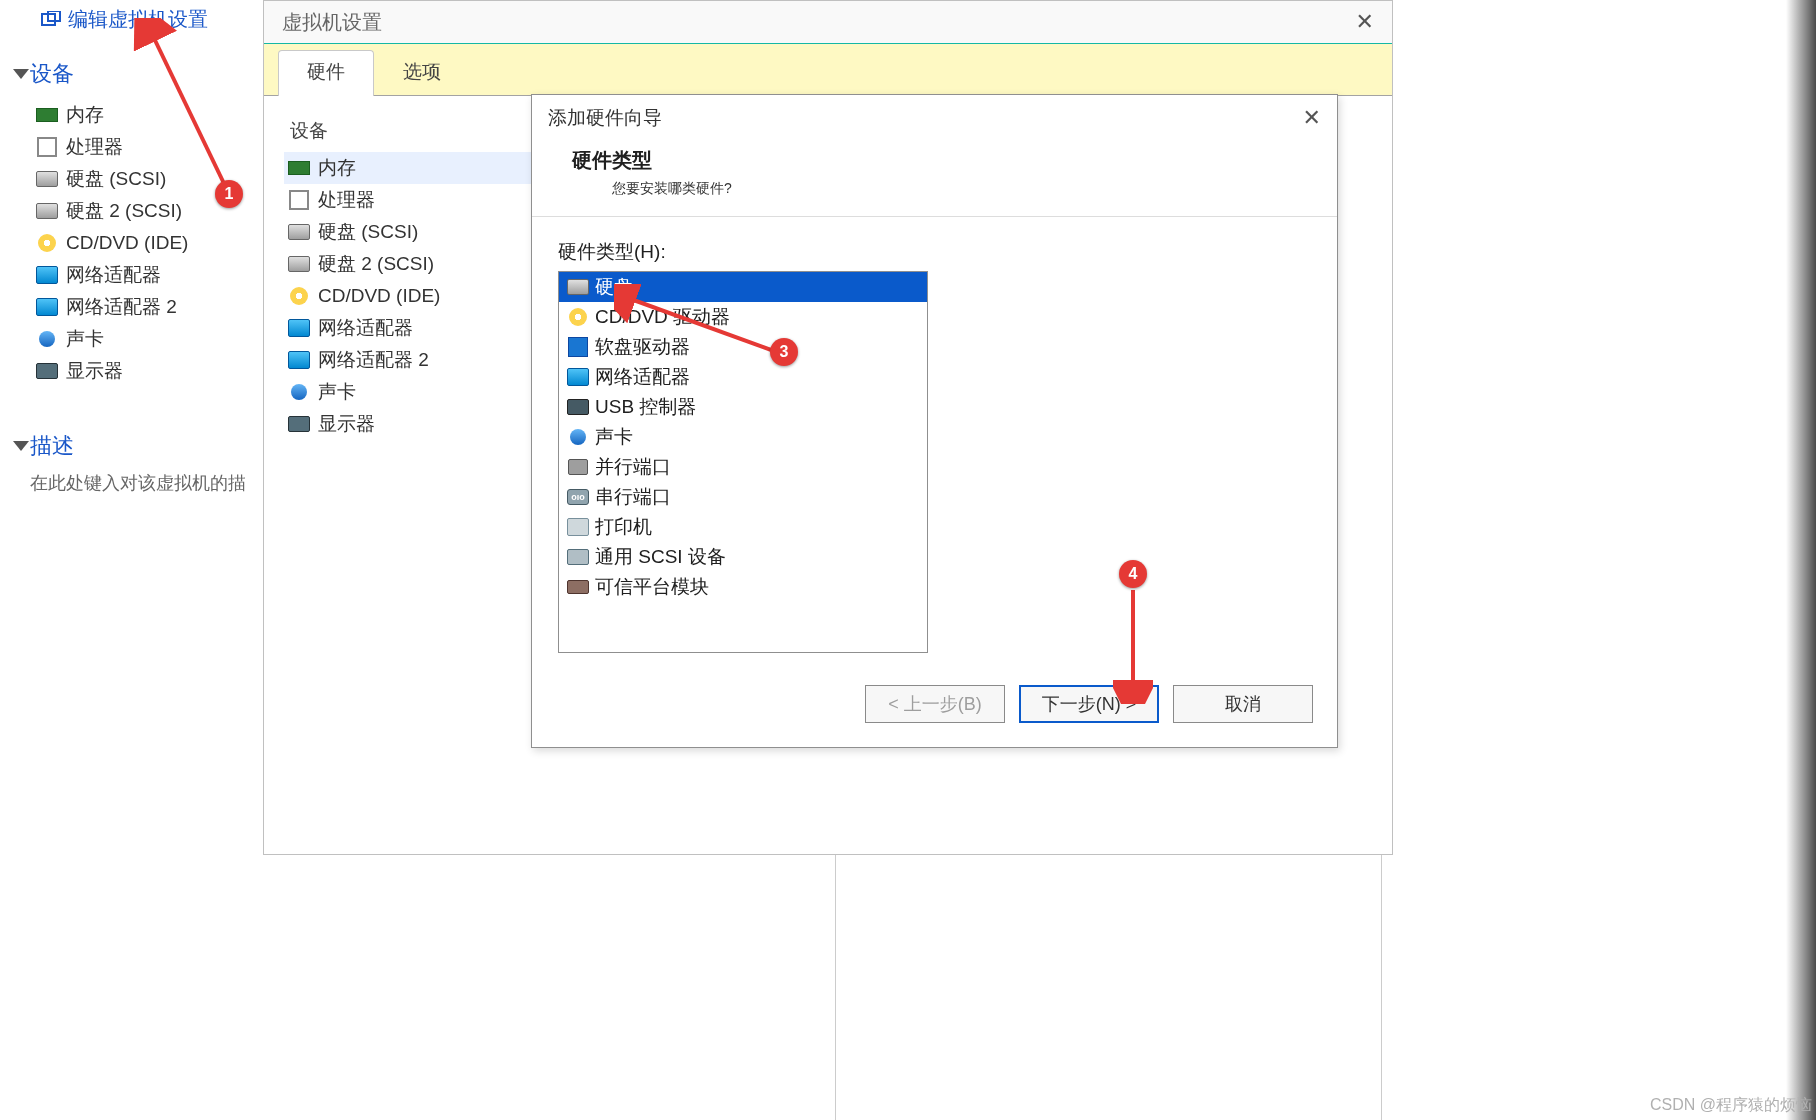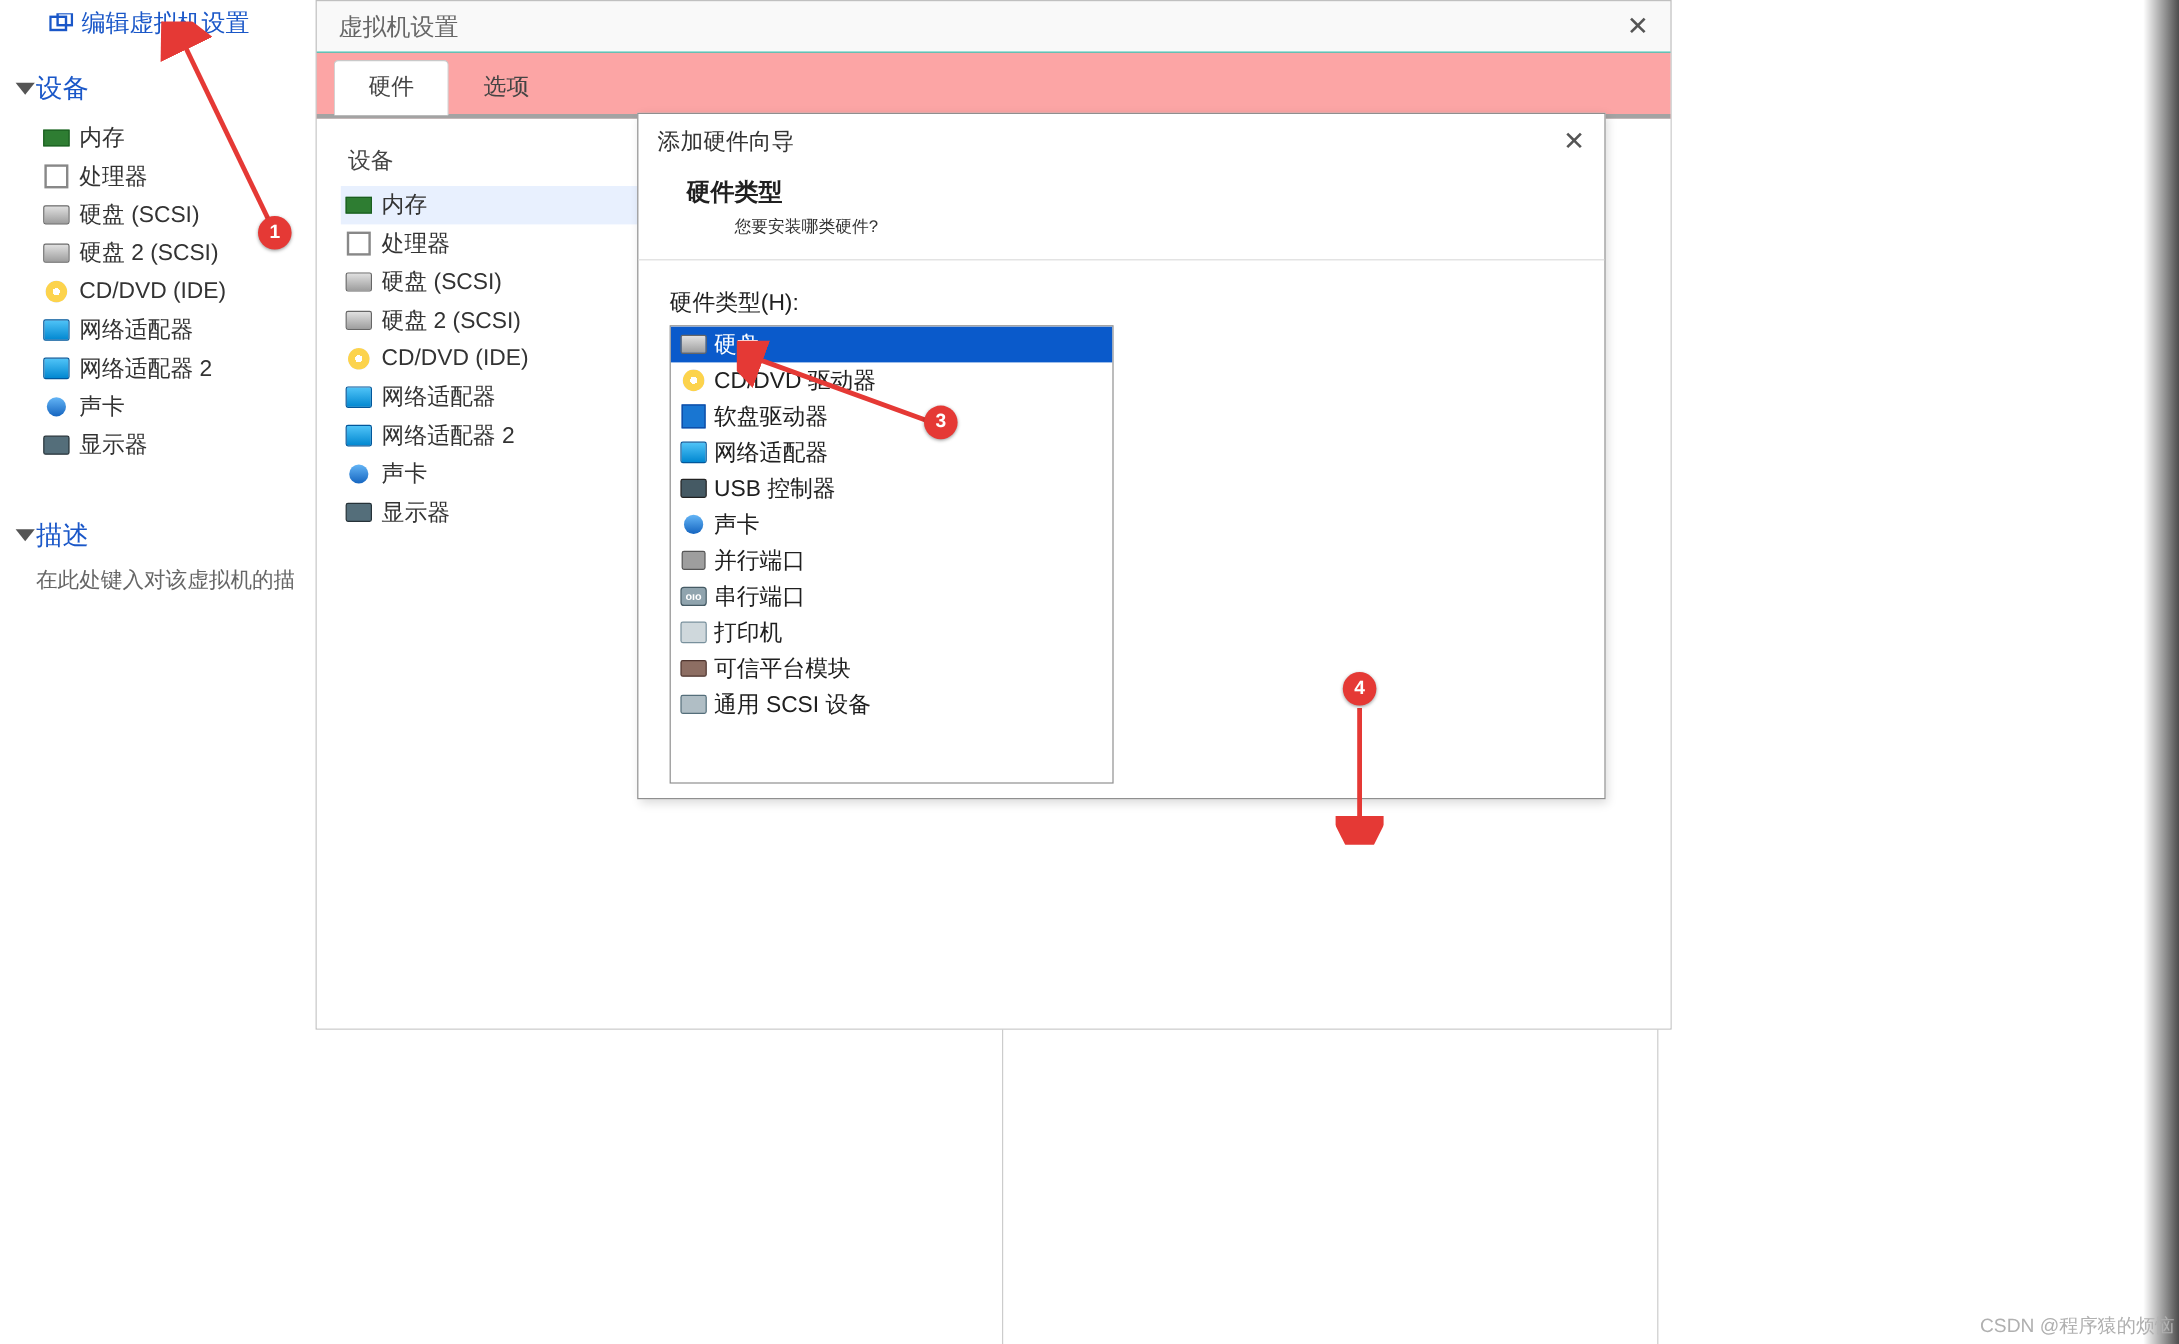--- a/index.html
+++ b/index.html
@@ -22,21 +22,21 @@
 .ic-floppy{width:18px;height:18px;background:#1976d2;border:1px solid #0d47a1}
 .ic-usb{width:20px;height:14px;background:#455a64;border:1px solid #222;border-radius:2px}
 .ic-parallel{width:18px;height:14px;background:#9e9e9e;border:1px solid #555;border-radius:2px}
 .ic-serial{width:20px;height:14px;background:#90a4ae;border:1px solid #455a64;border-radius:3px;display:flex;align-items:center;justify-content:center;color:#fff;font-size:9px;font-weight:bold}
 .ic-printer{width:20px;height:16px;background:#cfd8dc;border:1px solid #78909c;border-radius:2px}
 .ic-scsi{width:20px;height:14px;background:#b0bec5;border:1px solid #546e7a;border-radius:2px}
 .ic-tpm{width:20px;height:12px;background:#8d6e63;border:1px solid #4e342e;border-radius:2px}
 .dlg1{position:absolute;left:263px;top:0;width:1128px;border:1px solid #c0c0c0;background:#f9f9f9}
 .dlg1-title{height:42px;display:flex;align-items:center;padding:0 18px;color:#666;font-size:20px;border-bottom:1px solid #14b8a6;justify-content:space-between}
 .close-x{font-size:22px;color:#555;cursor:pointer;font-weight:300}
-.tabs{display:flex;background:#fca5a5;border-bottom:4px solid #a3a3a3;padding-left:14px;padding-top:6px}
+.tabs{display:flex;background:#fef9c3;border-bottom:1px solid #a3a3a3;padding-left:14px;padding-top:6px}
 .tab{padding:8px 28px 10px;border:1px solid transparent;border-bottom:none;color:#444;font-size:19px;cursor:pointer}
 .tab.active{background:#fff;border-color:#c9c9c9;border-radius:4px 4px 0 0;margin-bottom:-1px}
 .dlg1-body{background:#fff;padding:18px 20px 40px;min-height:700px}
 .dev-list-box{width:490px}
 .dev-list-title{font-size:19px;color:#444;margin:4px 0 8px 6px}
 .dev-list{border:none}
 .dlg1 .dev-item{padding-left:4px}
 .dlg1 .dev-item.selected{background:#e8f0fe}
 .dlg2{position:absolute;left:531px;top:94px;width:805px;background:#fff;border:1px solid #8f8f8f;box-shadow:2px 3px 8px rgba(0,0,0,.15)}
 .dlg2-header{display:flex;justify-content:space-between;align-items:center;padding:10px 16px;font-size:19px;color:#333}
@@ -281,32 +281,37 @@
               <span>串行端口</span>
             </div>
           <div class="hw-item">
               <span class="icon">
                 <span class="ic-printer"></span>
               </span>
               <span>打印机</span>
             </div>
           <div class="hw-item">
               <span class="icon">
+                <span class="ic-scsi"></span>
+              </span>
+              <span>通用 SCSI 设备</span>
+            </div>
+          <div class="hw-item">
+              <span class="icon">
                 <span class="ic-tpm"></span>
               </span>
               <span>可信平台模块</span>
             </div>
-          <div class="hw-item">
-              <span class="icon">
-                <span class="ic-scsi"></span>
-              </span>
-              <span>通用 SCSI 设备</span>
-            </div>
         </div>
       </div>
+    </div>
+    <div class="dlg2-buttons">
+      <button class="btn" disabled=""><span>&lt; 上一步(B)</span></button>
+      <button class="btn primary"><span>下一步(N) &gt;</span></button>
+      <button class="btn"><span>取消</span></button>
     </div>
   </div>
 
   <svg class="arrow" style="left:130px;top:18px" width="130" height="190">
     <defs>
         <marker id="ah1" markerWidth="12" markerHeight="12" refX="2" refY="6" orient="auto">
           <path d="M0,0 L12,6 L0,12 Z" fill="#e53935"></path>
         </marker>
       </defs>
     <line x1="100" y1="178" x2="22" y2="16" stroke="#e53935" stroke-width="4" marker-end="url(#ah1)"></line>

